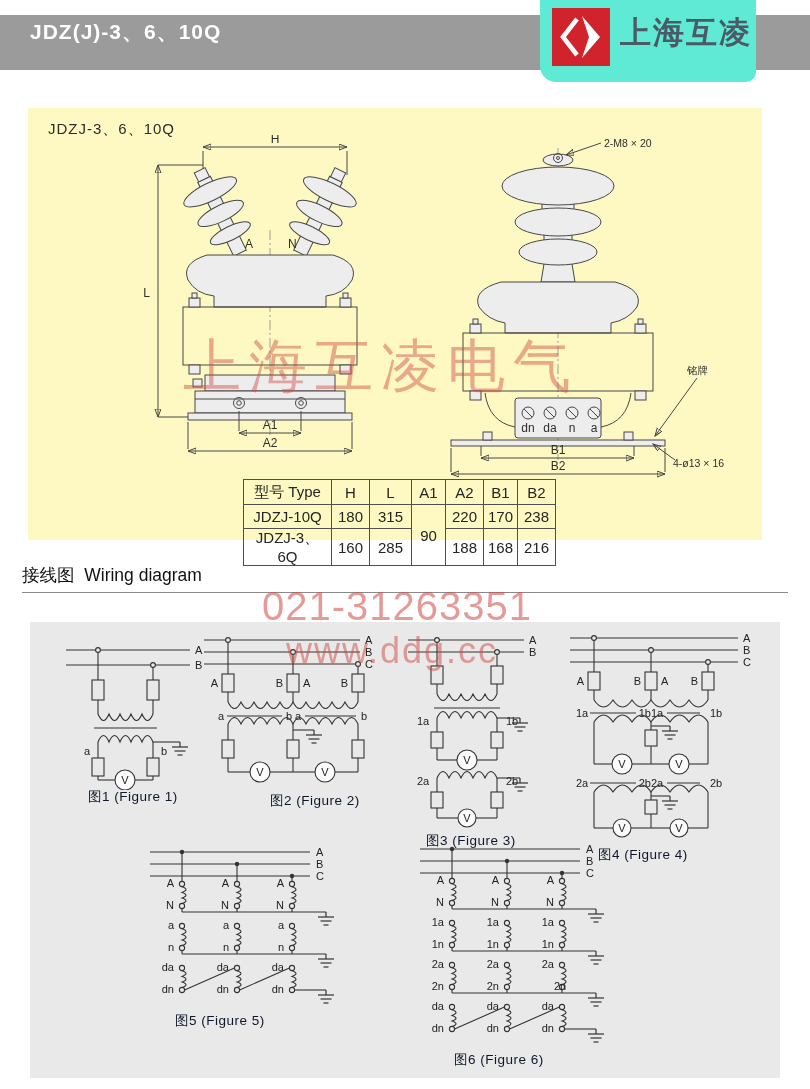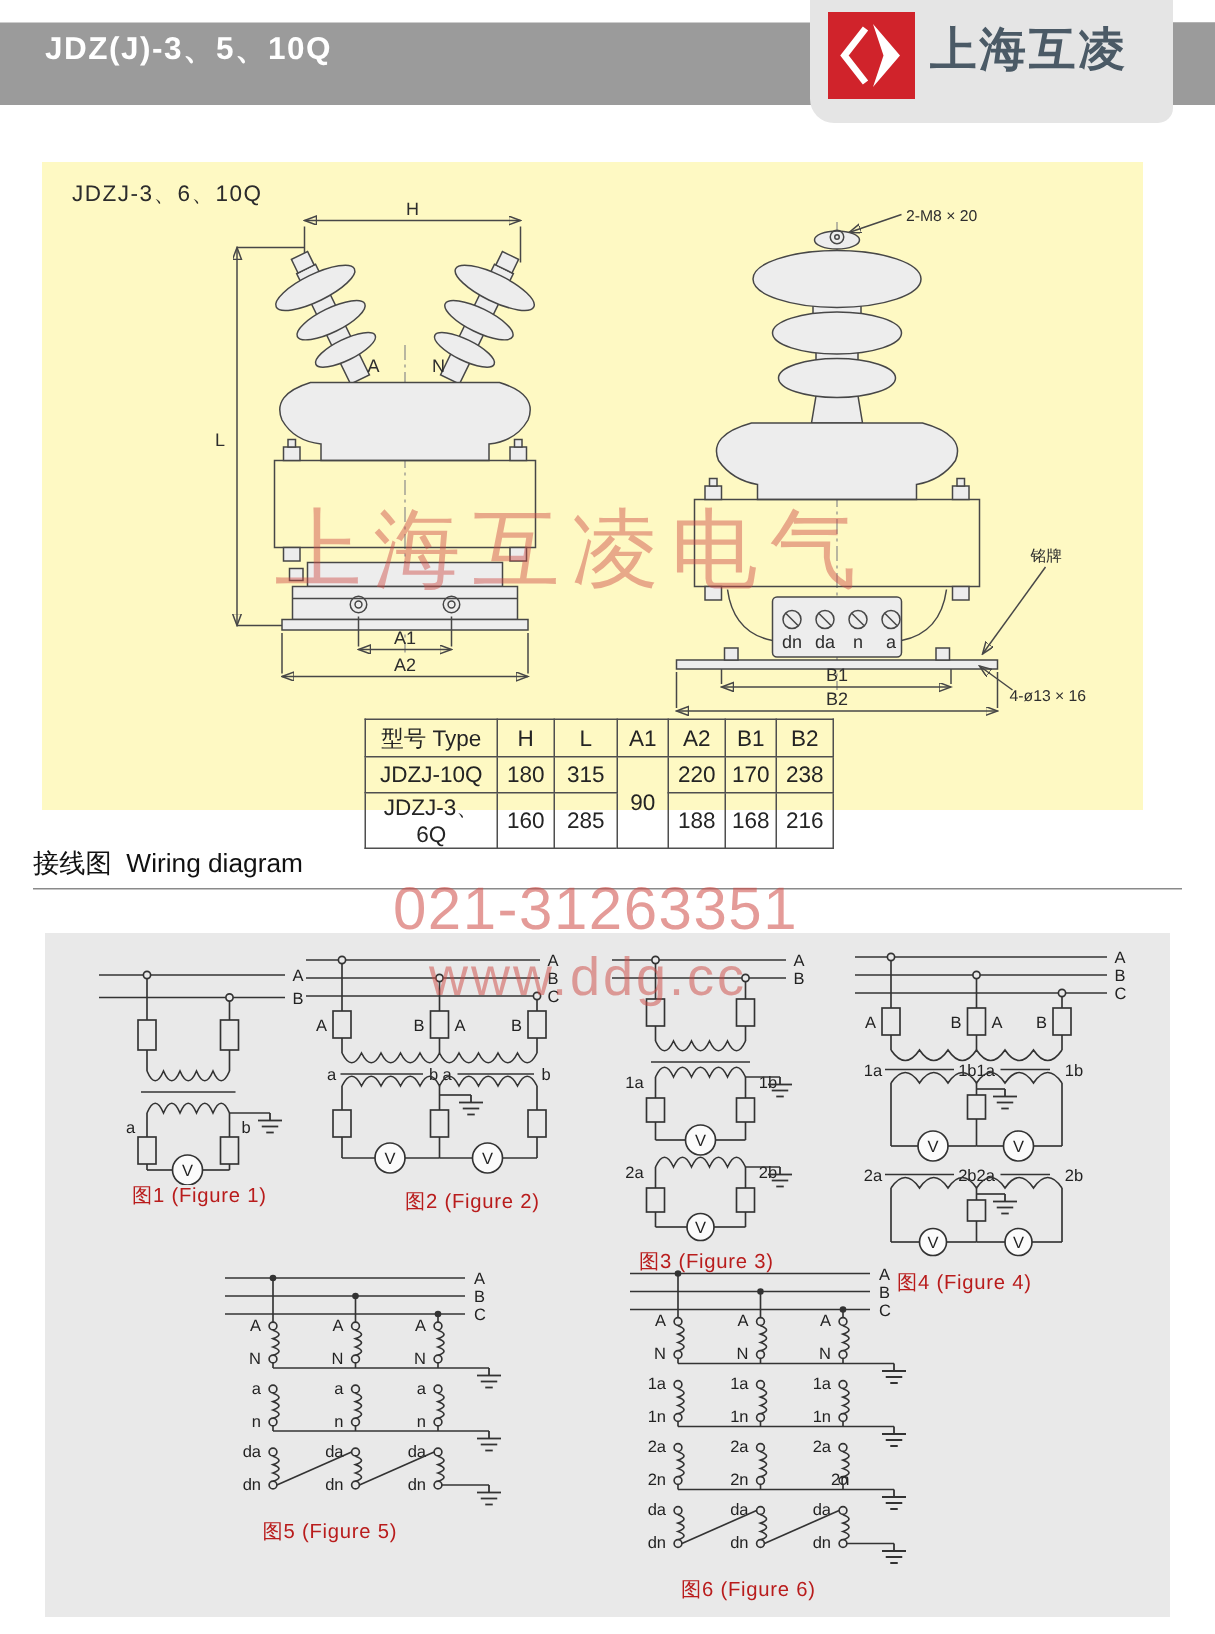--- a/index.html
+++ b/index.html
@@ -2,21 +2,21 @@
 <html><head>
 <meta charset="utf-8">
 <style>
   html,body{margin:0;padding:0;background:#fff;}
   #page{position:relative;width:810px;height:1089px;background:#fff;overflow:hidden;
         font-family:"Liberation Sans",sans-serif;color:#222;}
   
   .header-bar{position:absolute;left:0;top:15px;width:810px;height:55px;background:#9b9b9b;}
   .hd-title{position:absolute;left:30px;top:3px;color:#fff;font-size:21px;font-weight:bold;letter-spacing:1px;}
   .hd-sub{position:absolute;left:30px;top:31px;color:#f2f2f2;font-size:13px;letter-spacing:.5px;}
-  .logo-panel{position:absolute;left:540px;top:0;width:242px;height:82px;background:#e5e5e5;
+  .logo-panel{position:absolute;left:540px;top:0;width:216px;height:82px;background:#5eead4;
               border-radius:0 0 10px 16px;}
   .logo-box{position:absolute;left:12px;top:8px;width:58px;height:58px;background:#d0232b;}
   .logo-cn{position:absolute;left:80px;top:12px;font-size:31px;font-weight:600;color:#4b5a66;letter-spacing:2px;}
   .logo-en{position:absolute;left:10px;top:59px;width:205px;text-align:center;font-size:14px;color:#45484d;}
   .header-tab{position:absolute;left:762px;top:15px;width:48px;height:55px;background:#9b9b9b;border-radius:12px 0 0 0;}
   
   .draw-panel{position:absolute;left:28px;top:108px;width:734px;height:432px;background:#fef9c3;}
   .draw-label{position:absolute;left:20px;top:12px;font-size:15px;color:#2c2c2c;letter-spacing:1px;}
   .wire-panel{position:absolute;left:30px;top:622px;width:750px;height:456px;background:#e9e9e9;}
   .wiring-head{position:absolute;left:22px;top:563px;font-size:17.5px;color:#111;}
@@ -35,40 +35,40 @@
   svg.td .fillp{fill:#ededed;}
   svg.td .cl{stroke:#8a8a8a;stroke-width:.8;stroke-dasharray:10 3 2 3;}
   svg.td text{font-family:"Liberation Sans",sans-serif;fill:#2e2e2e;font-size:12px;stroke:none;}
   svg.td .t10{font-size:10.5px;}
   
   svg.wfig line,svg.wfig path,svg.wfig rect,svg.wfig circle{stroke:#333;stroke-width:1.1;fill:none;}
   svg.wfig .vm{fill:#fbfbfb;}
   svg.wfig .nd{fill:#e9e9e9;}
   svg.wfig .jd{fill:#333;stroke:none;}
   svg.wfig text{font-family:"Liberation Sans",sans-serif;fill:#222;font-size:11px;stroke:none;}
-  .fig-caption{position:absolute;font-size:13.5px;color:#b91c1c;letter-spacing:.5px;}
+  .fig-caption{position:absolute;font-size:13.5px;color:#0f172a;letter-spacing:.5px;}
 </style>
 </head>
 <body>
 
 <div id="page">
 
   <svg width="0" height="0" style="position:absolute">
     <defs>
       <g id="gnd" stroke="#333" stroke-width="1.2" fill="none">
         <line x1="0" y1="0" x2="0" y2="5"></line>
         <line x1="-8" y1="5" x2="8" y2="5"></line>
         <line x1="-5.5" y1="9" x2="5.5" y2="9"></line>
         <line x1="-2.5" y1="13" x2="2.5" y2="13"></line>
       </g>
     </defs>
   </svg>
 
   <div class="header-bar">
-    <div class="hd-title">JDZ(J)-3、5、10Q</div>
+    <div class="hd-title">JDZ(J)-3、6、10Q</div>
   </div>
   <div class="header-tab"></div>
   <div class="logo-panel">
     <div class="logo-box">
       <svg width="58" height="58" viewBox="0 0 58 58">
         <polyline points="25,11 11,29 25,47" fill="none" stroke="#fff" stroke-width="4.5"></polyline>
         <polygon points="30,8 48,29 30,50 37,29" fill="#fff"></polygon>
       </svg>
     </div>
     <div class="logo-cn">上海互凌</div>

